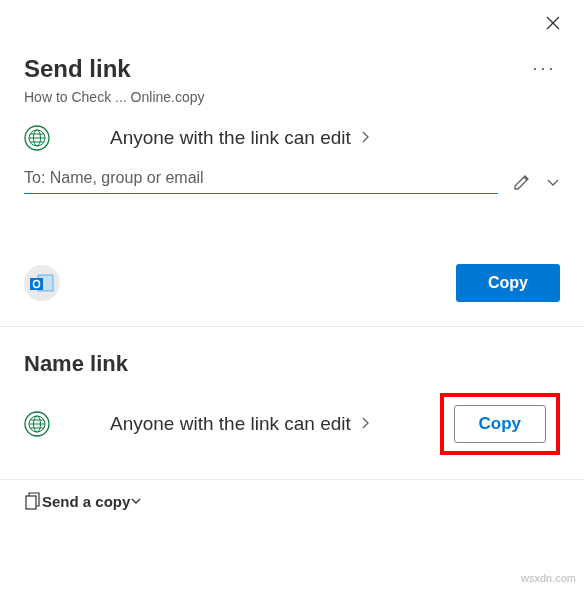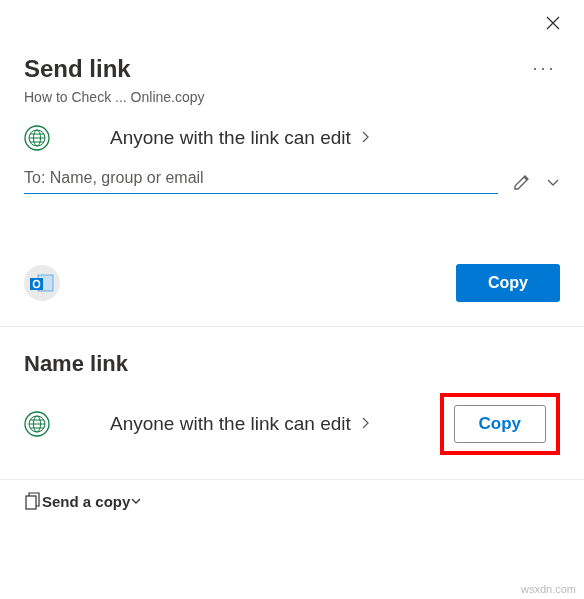--- a/index.html
+++ b/index.html
@@ -183,21 +183,21 @@
       width: 18px; height: 18px;
       display: flex;
     }
     .send-copy-text {
       font-size: 15px;
       font-weight: 600;
       color: #323130;
     }
     .watermark {
       position: absolute;
-      bottom: 4px;
+      bottom: 15px;
       right: 8px;
       font-size: 11px;
       color: #bbb;
     }
   </style>
 </head>
 <body>
 
 <div class="top-bar">
   <div class="close-btn">

